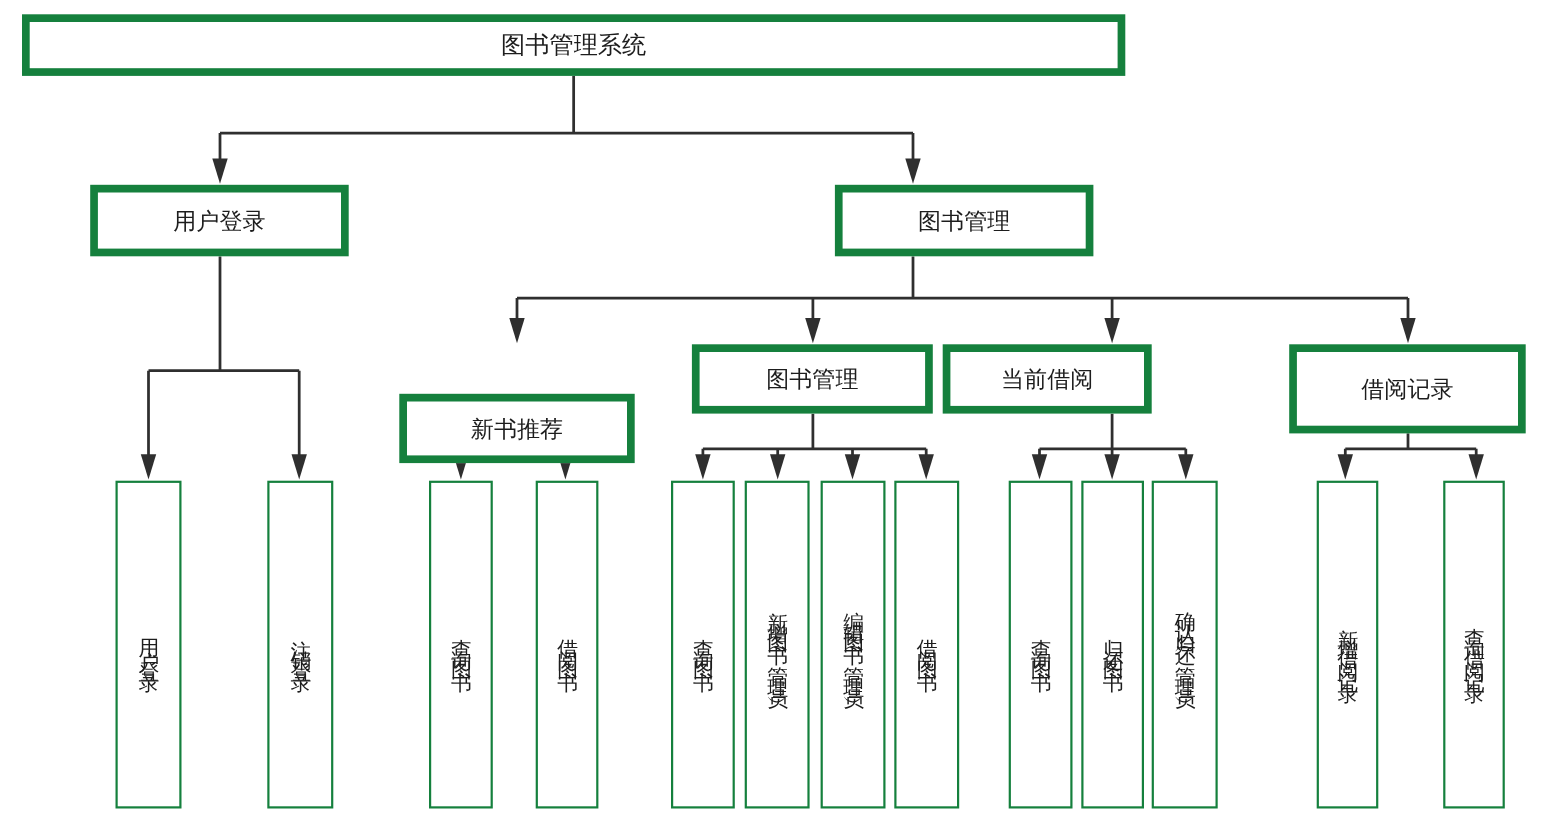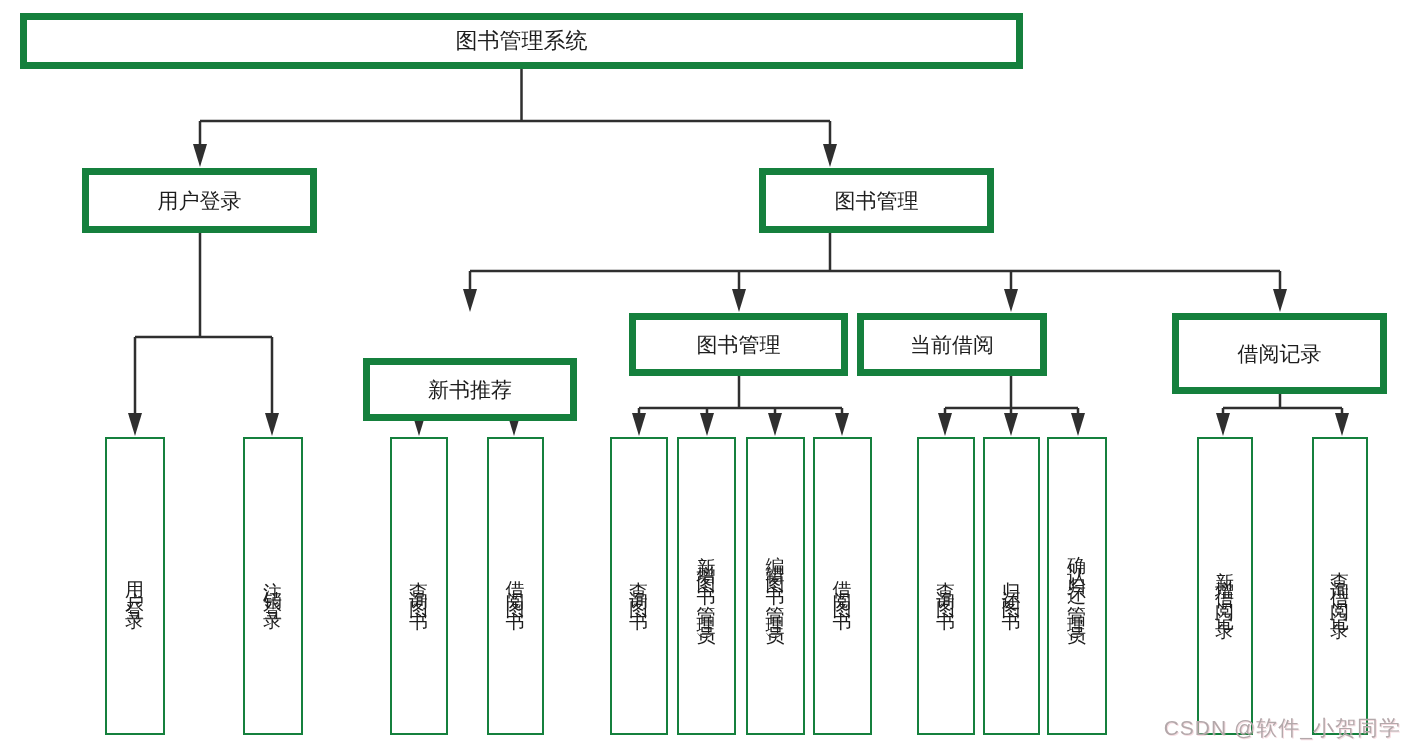--- a/index.html
+++ b/index.html
@@ -108,14 +108,13 @@
   <div class="node leaf-node" style="left:746px; top:437px; width:59px; height:298px;">编辑图书（管理员）</div>
   <div class="node leaf-node" style="left:813px; top:437px; width:59px; height:298px;">借阅图书</div>
 
   <div class="node leaf-node" style="left:917px; top:437px; width:58px; height:298px;">查询图书</div>
   <div class="node leaf-node" style="left:983px; top:437px; width:57px; height:298px;">归还图书</div>
   <div class="node leaf-node" style="left:1047px; top:437px; width:60px; height:298px;">确认归还（管理员）</div>
 
   <div class="node leaf-node" style="left:1197px; top:437px; width:56px; height:298px;">新增借阅记录</div>
   <div class="node leaf-node" style="left:1312px; top:437px; width:56px; height:298px;">查询借阅记录</div>
 
-  <div id="watermark">CSDN @软件_小贺同学</div>
 </div>
 
 </body></html>

